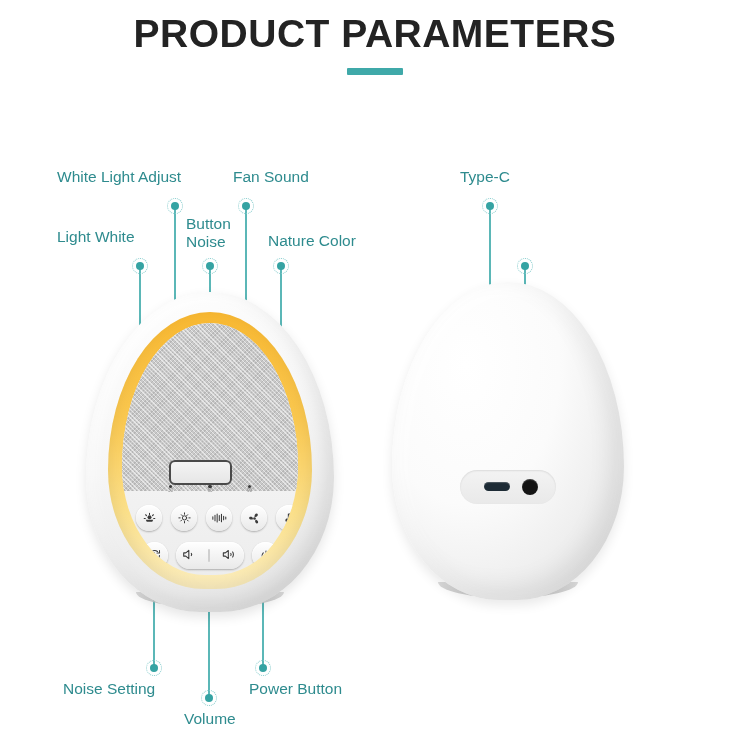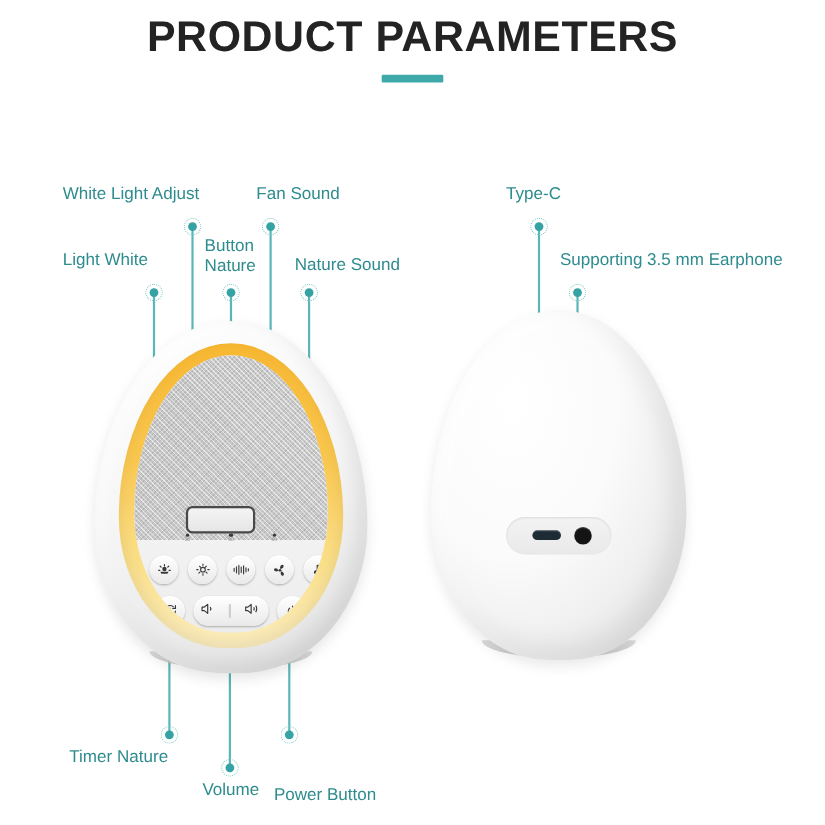--- a/index.html
+++ b/index.html
@@ -275,29 +275,28 @@
 <body>
 
 <div id="stage">
 
   <div class="title">PRODUCT PARAMETERS</div>
   <div class="title-rule"></div>
 
   <div class="label" style="left:57px; top:228px;">Light White</div>
   <div class="label" style="left:57px; top:168px;">White Light Adjust</div>
   <div class="label" style="left:186px; top:215px;">Button</div>
-  <div class="label" style="left:186px; top:233px;">Nature</div>
+  <div class="label" style="left:186px; top:233px;">Noise</div>
   <div class="label" style="left:233px; top:168px;">Fan Sound</div>
-  <div class="label" style="left:268px; top:232px;">Nature Sound</div>
-  <div class="label" style="left:63px; top:680px;">Timer Nature</div>
+  <div class="label" style="left:268px; top:232px;">Nature Color</div>
+  <div class="label" style="left:63px; top:680px;">Noise Setting</div>
   <div class="label" style="left:184px; top:710px;">Volume</div>
-  <div class="label" style="left:249px; top:680px;margin-top:34px;">Power Button</div>
+  <div class="label" style="left:249px; top:680px;">Power Button</div>
 
   <div class="label" style="left:460px; top:168px;">Type-C</div>
-  <div class="label" style="left:509px; top:228px;">Supporting 3.5 mm Earphone</div>
 
   <div class="leader" style="left:139px; top:265px; height:252px;"></div>
   <div class="leader" style="left:174px; top:205px; height:312px;"></div>
   <div class="leader" style="left:209px; top:265px; height:252px;"></div>
   <div class="leader" style="left:245px; top:205px; height:312px;"></div>
   <div class="leader" style="left:280px; top:265px; height:252px;"></div>
 
   <div class="leader" style="left:153px; top:570px; height:98px;"></div>
   <div class="leader" style="left:208px; top:570px; height:128px;"></div>
   <div class="leader" style="left:262px; top:570px; height:98px;"></div>

